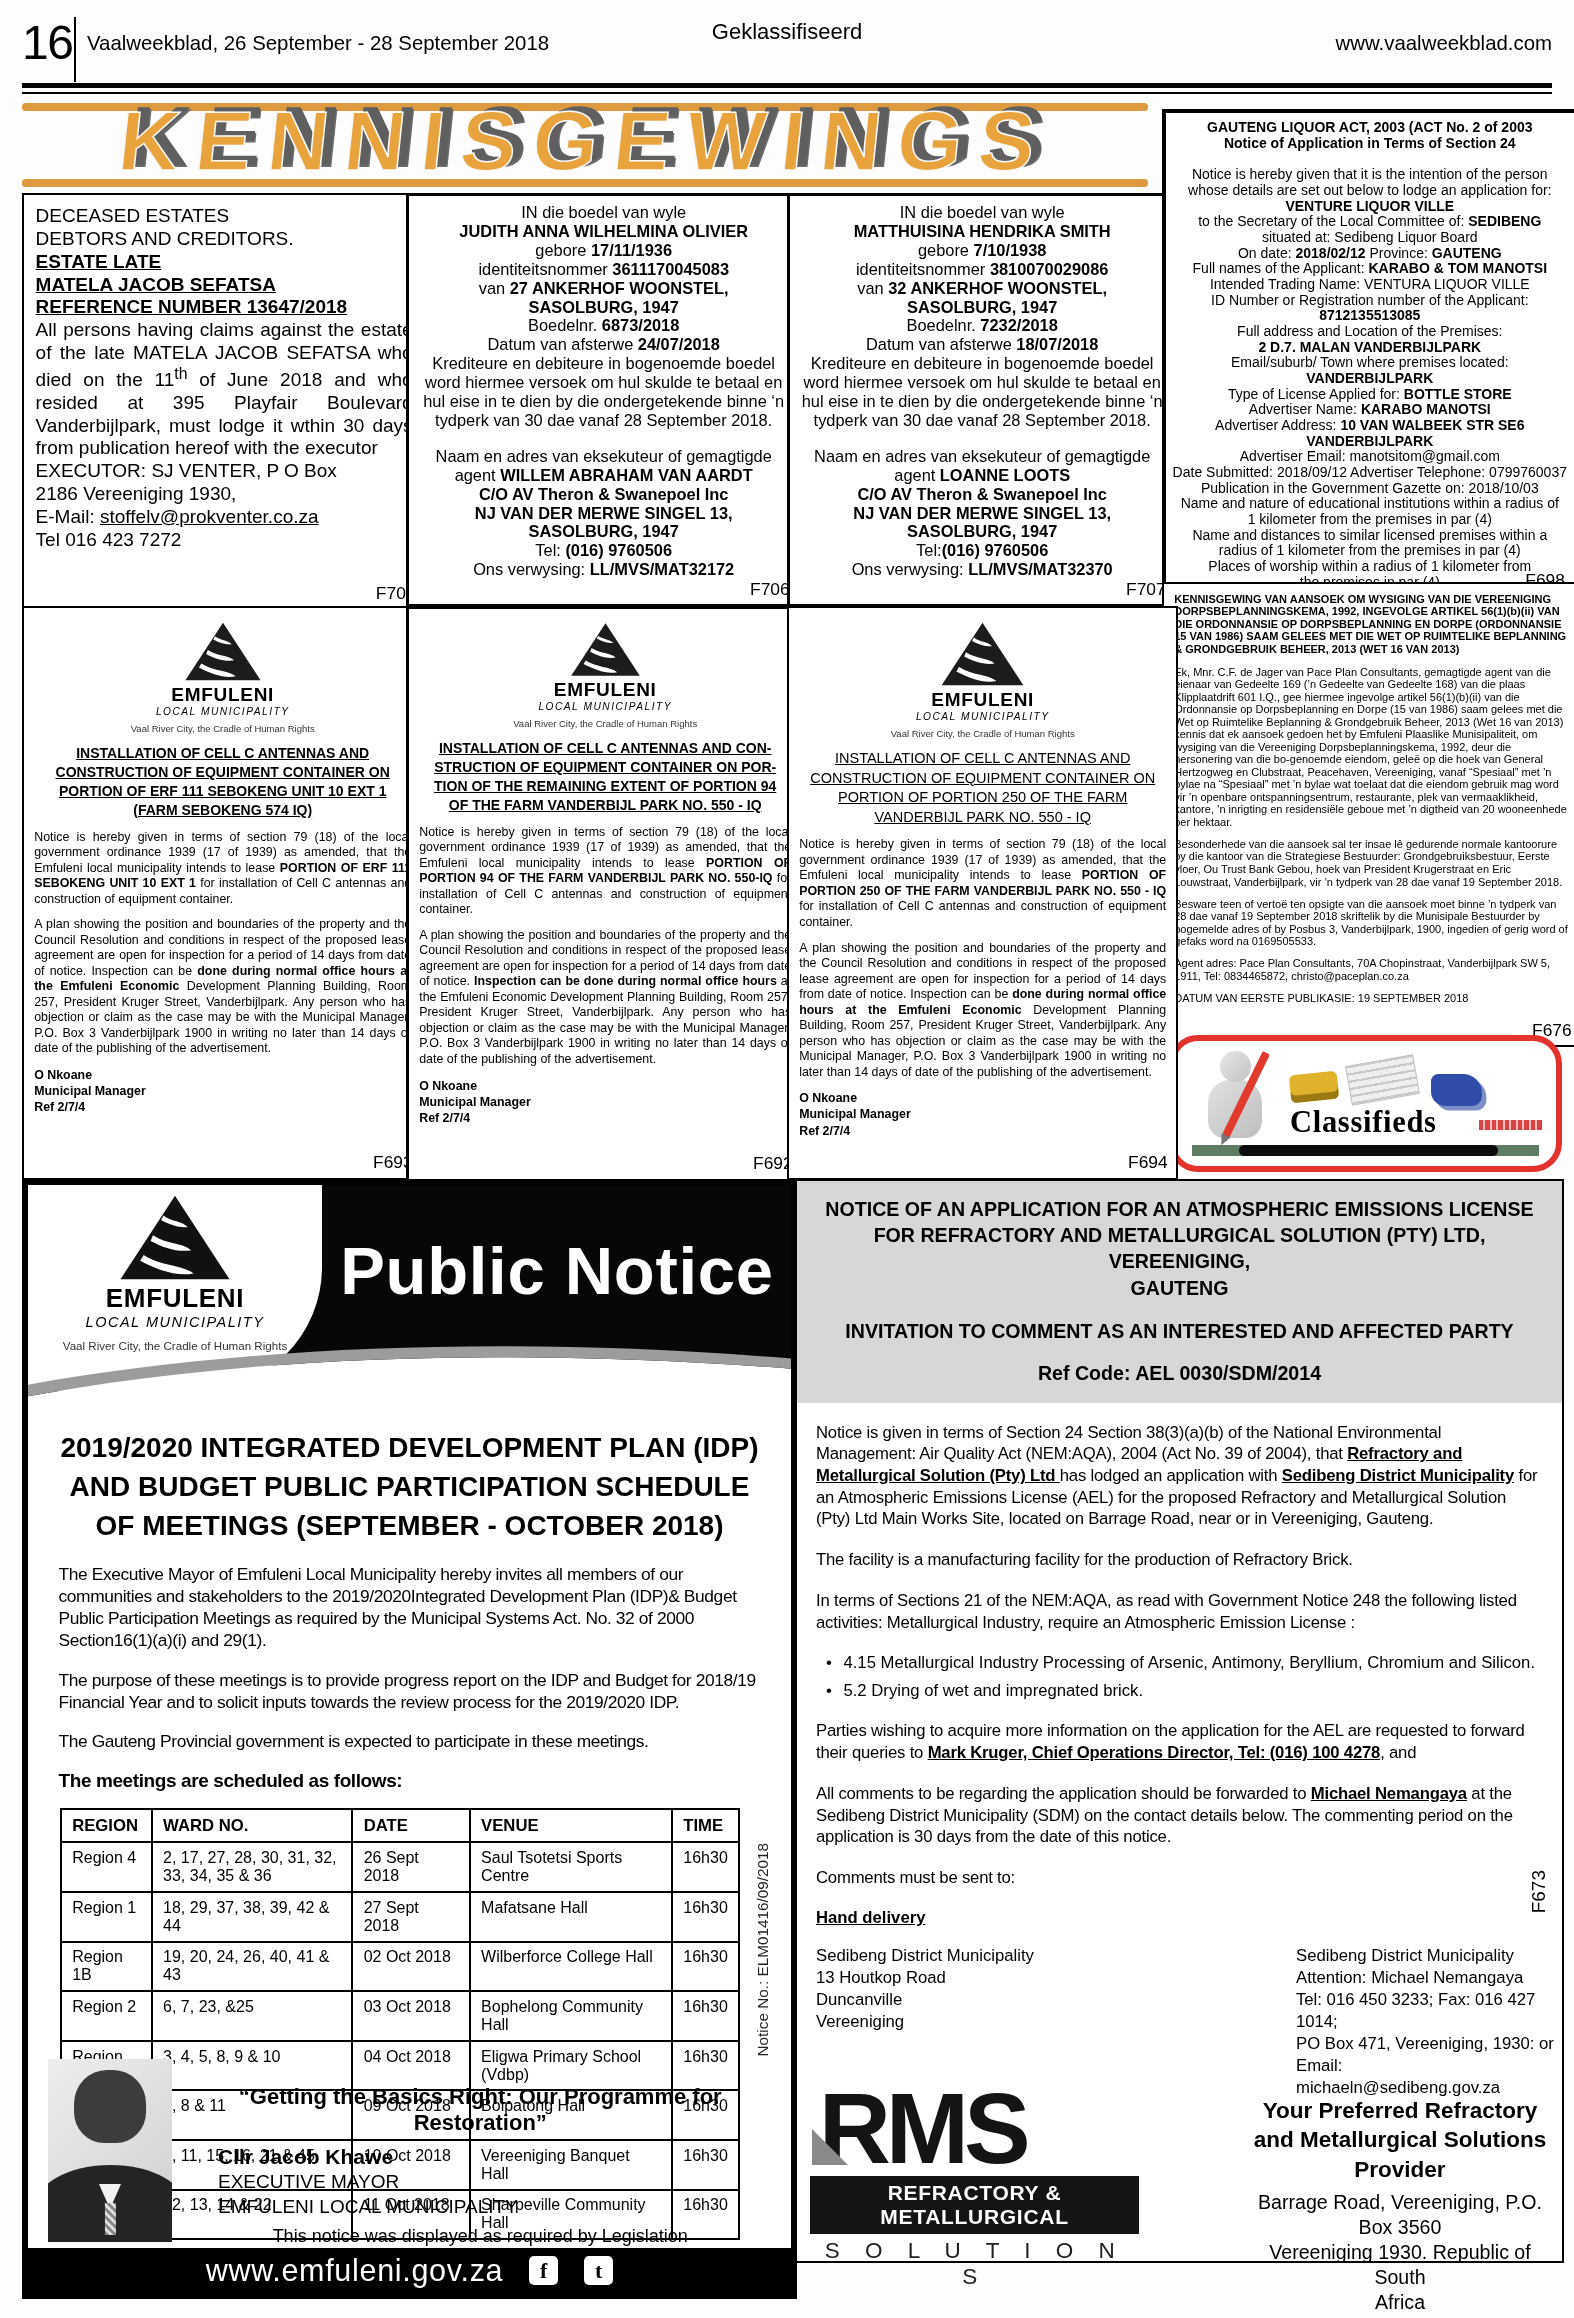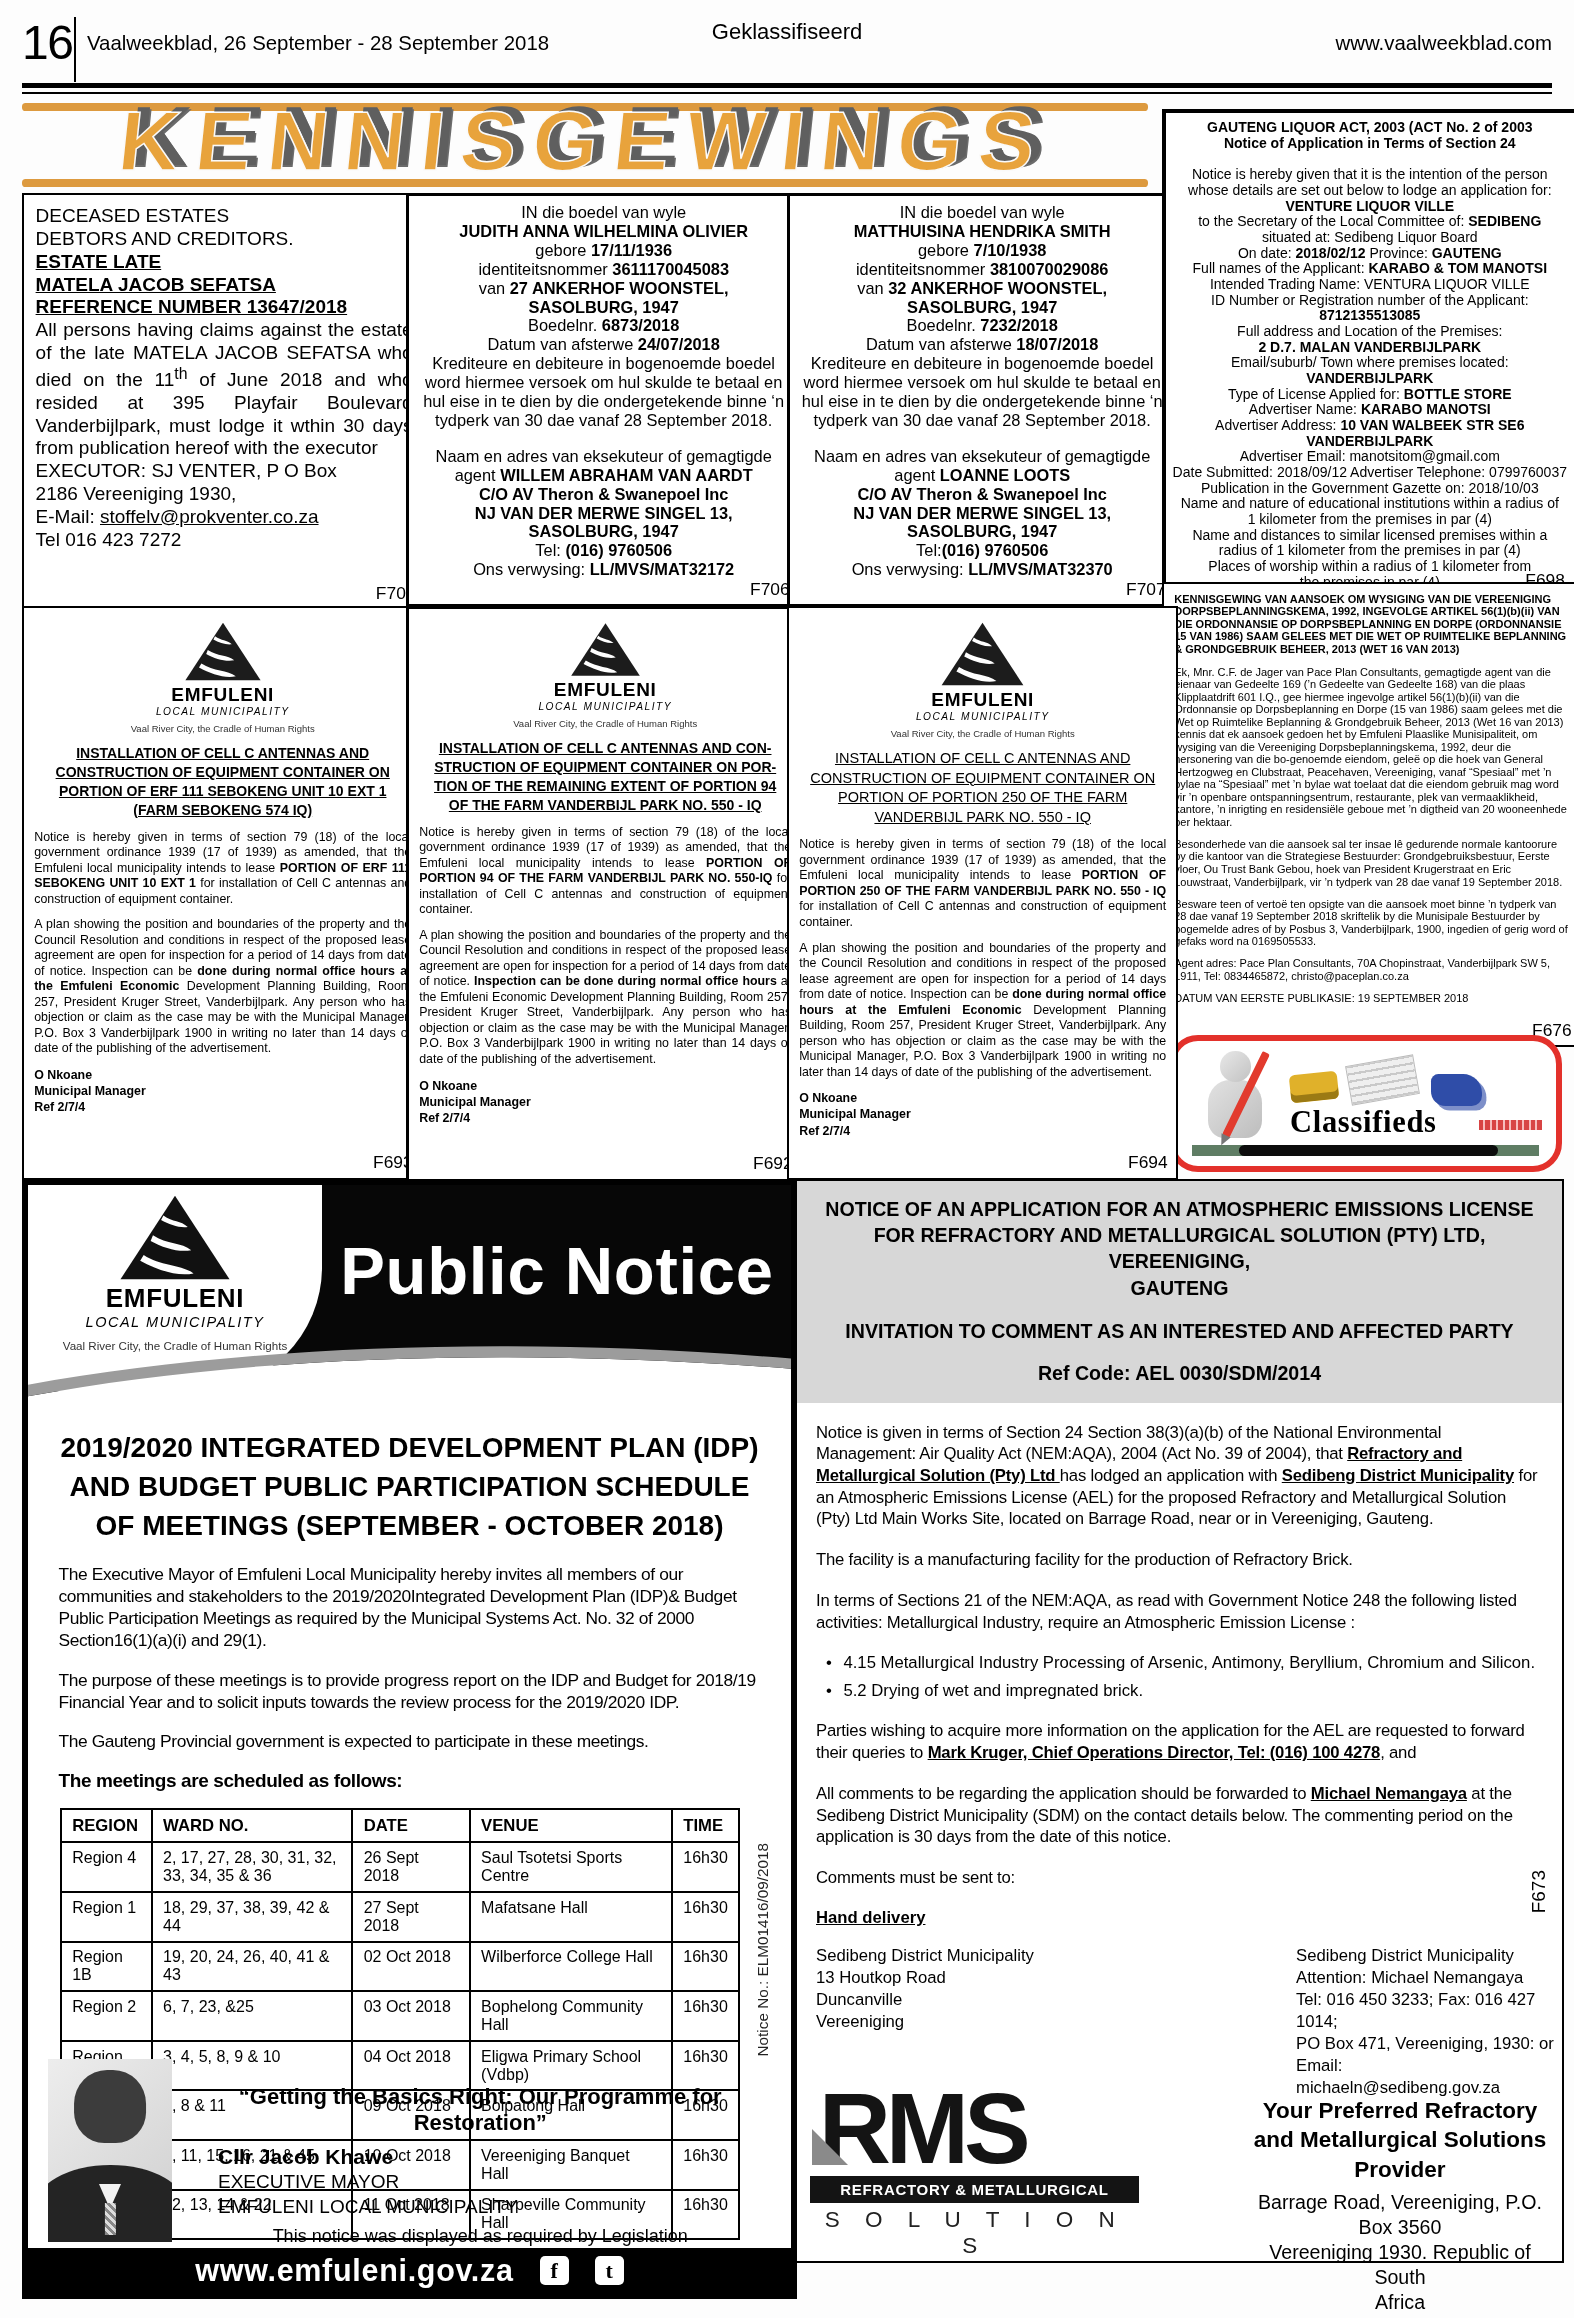--- a/index.html
+++ b/index.html
@@ -128,21 +128,21 @@
     border-left:11.6px solid transparent;border-right:11.6px solid transparent;border-top:25px solid #f2f2f2;}
   .pn-photo .tie{position:absolute;left:50%;bottom:4%;transform:translateX(-50%);width:10.2px;height:32px;
     background:repeating-linear-gradient(45deg,#888 0 2.9px,#ddd 2.9px 5.8px);}
   .pn-quote{position:absolute;left:156px;right:14.5px;top:899px;text-align:center;
     font-size:22px;font-weight:700;}
   .pn-cllr{position:absolute;left:190px;top:958px;font-size:19px;line-height:1.3;}
   .pn-cllr .nm{font-size:21px;font-weight:700;}
   .pn-legal{position:absolute;left:156px;right:14.5px;top:1041px;text-align:center;font-size:18px;}
   .pn-footer{position:absolute;left:0;right:0;bottom:0;height:45px;background:#000;color:#fff;
     display:flex;align-items:center;justify-content:center;gap:26px;}
-  .pn-footer .url{font-size:30.5px;font-weight:700;letter-spacing:0.7px;text-align:right;}
+  .pn-footer .url{font-size:30.5px;font-weight:400;letter-spacing:0.7px;text-align:right;}
   .soc{width:29px;height:29px;background:#fff;color:#000;border-radius:5.1px;display:flex;
     align-items:center;justify-content:center;font-weight:700;font-size:22px;
     font-family:"Liberation Serif",serif;}
 
   
   #ael{left:795px;top:1179px;width:765px;height:1080px;border:2.9px solid #000;background:#fff;}
   .ael-head{background:#d7d7d7;padding:14.5px 19px 17.4px;text-align:center;}
   .ael-title{font-size:19.6px;font-weight:700;line-height:1.35;white-space:pre-line;}
   .ael-invite{margin-top:19px;font-size:19.6px;font-weight:700;}
   .ael-ref{margin-top:19px;font-size:19.6px;font-weight:700;}
@@ -151,21 +151,21 @@
   .ael-bullets .bl{display:flex;gap:11.6px;margin-bottom:5.8px;}
   .ael-hand{margin:19px 19px 0;font-size:16.7px;font-weight:700;text-decoration:underline;}
   .ael-cols{position:relative;margin:17.4px 19px 0;font-size:16.7px;line-height:1.32;}
   .ael-col-r{position:absolute;left:480px;top:0;width:269px;}
   .ael-rms{position:absolute;left:13px;top:906px;width:342px;}
   .rms-big{position:relative;font-size:100px;font-weight:700;letter-spacing:-5.1px;line-height:0.82;
     color:#141414;padding-left:8.7px;}
   .rms-big::before{content:"";position:absolute;left:1.5px;bottom:4.4px;width:0;height:0;
     border-left:36px solid #8a8a8a;border-top:36px solid transparent;}
   .rms-bar{margin-top:7.3px;background:#141414;color:#fff;width:329px;text-align:center;
-    font-size:15px;font-weight:700;padding:5.1px 0;letter-spacing:0.7px;}
+    font-size:21px;font-weight:700;padding:5.1px 0;letter-spacing:0.7px;}
   .rms-sol{width:329px;text-align:center;font-size:22.5px;letter-spacing:9.5px;color:#222;margin-top:3.6px;}
   .ael-tag{position:absolute;left:449px;top:915px;width:308px;text-align:center;}
   .tag-main{font-size:22.5px;font-weight:700;line-height:1.3;white-space:pre-line;}
   .tag-addr{margin-top:5.8px;font-size:19.6px;line-height:1.28;white-space:pre-line;}
   .ael-code{position:absolute;right:11.6px;top:689px;writing-mode:vertical-rl;
     transform:rotate(180deg);font-size:19px;}
 </style>
 </head>
 <body>
 

